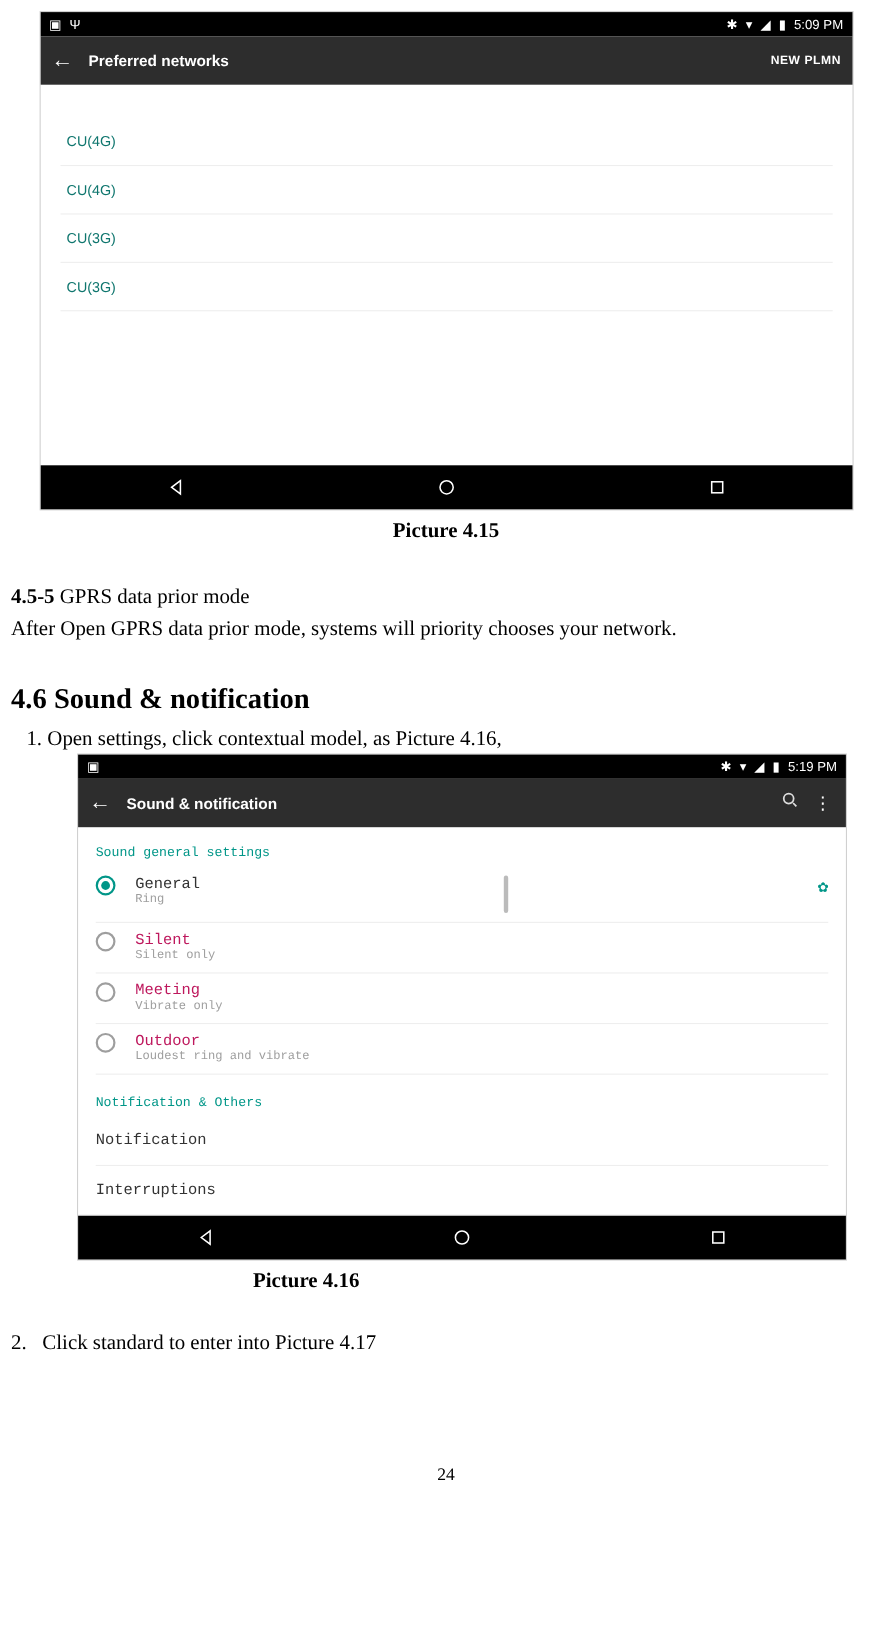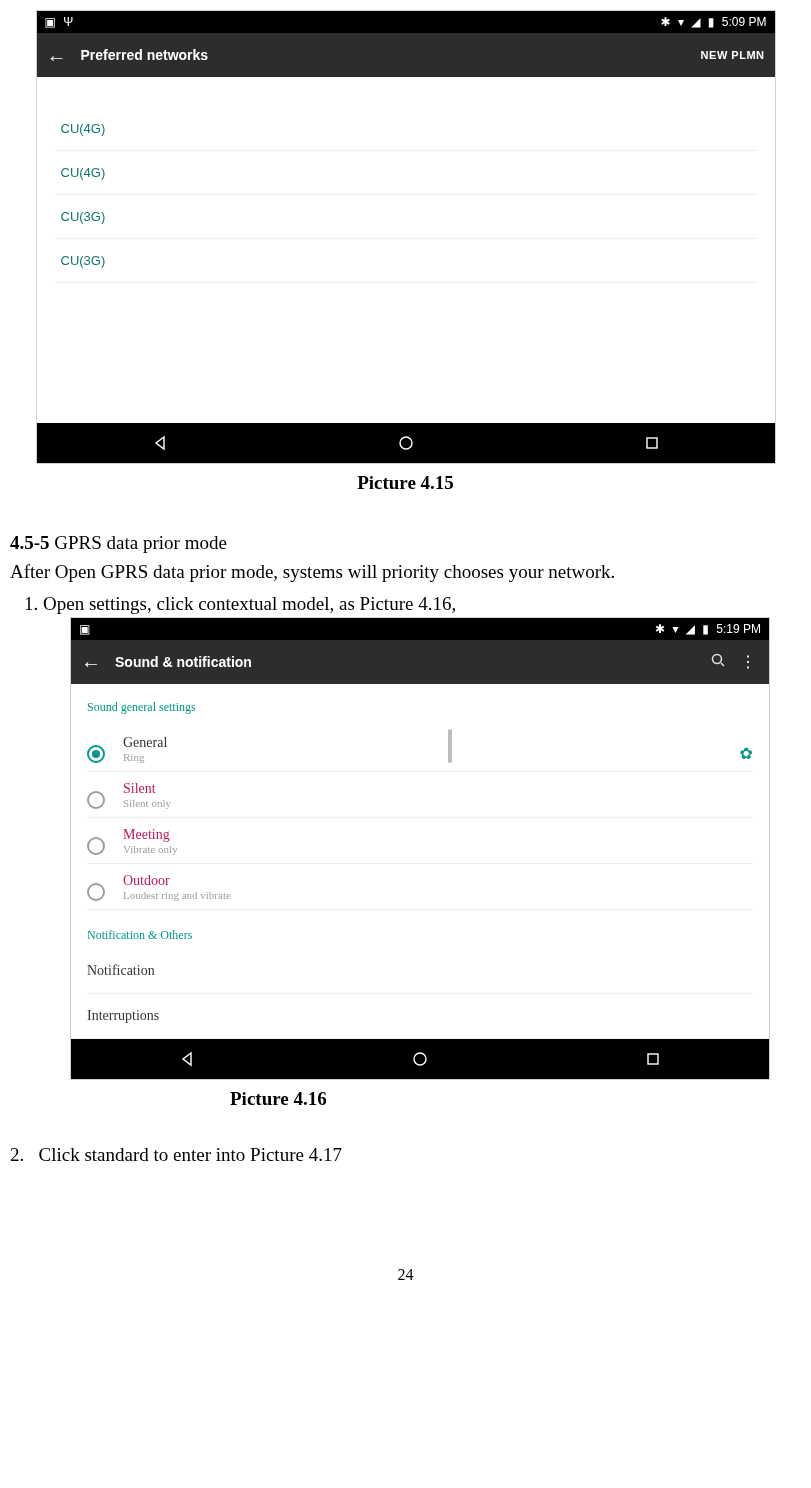--- a/index.html
+++ b/index.html
@@ -88,33 +88,33 @@
     font-size: 26px;
     font-weight: bold;
     margin: 34px 0 10px 0;
   }
   .para { font-size: 19px; margin: 6px 0 2px 14px; }
   .para2 { font-size: 19px; margin: 34px 0 0 0; }
 
   
   .s2 { width: 700px; margin-left: 60px; }
   .s2 .content {
-    font-family: Liberation Serif, serif;
+    font-family: Liberation Mono, monospace;
     padding: 10px 16px 0 16px;
     position: relative;
   }
   .s2 .section-label {
     color: #009688;
     font-size: 12px;
     font-weight: 500;
     padding: 6px 0;
   }
   .s2 .opt {
     display: flex;
-    align-items: flex-end;
+    align-items: flex-start;
     border-bottom: 1px solid #eee;
     padding: 8px 0;
     min-height: 46px;
   }
   .s2 .radio {
     width: 18px; height: 18px; border-radius: 50%;
     border: 2px solid #9e9e9e; margin-right: 18px; position: relative;
   }
   .s2 .radio.sel { border-color: #009688; }
   .s2 .radio.sel::after {
@@ -193,20 +193,21 @@
     </div>
   </div>
 
   <div class="caption center">Picture 4.15</div>
 
   <div class="body-text">
     <span class="sec-num">4.5-5</span><span> GPRS data prior mode</span><br>
     <span>After Open GPRS data prior mode, systems will priority chooses your network.</span>
   </div>
 
+  <h2 class="section">4.6 Sound &amp; notification</h2>
   <div class="para">1. Open settings, click contextual model, as Picture 4.16,</div>
 
   <div class="screenshot s2">
     <div class="status-bar">
       <div class="status-left">
         <span>▣</span>
       </div>
       <div class="status-right">
         <span>✱</span>
         <span>▾</span>

